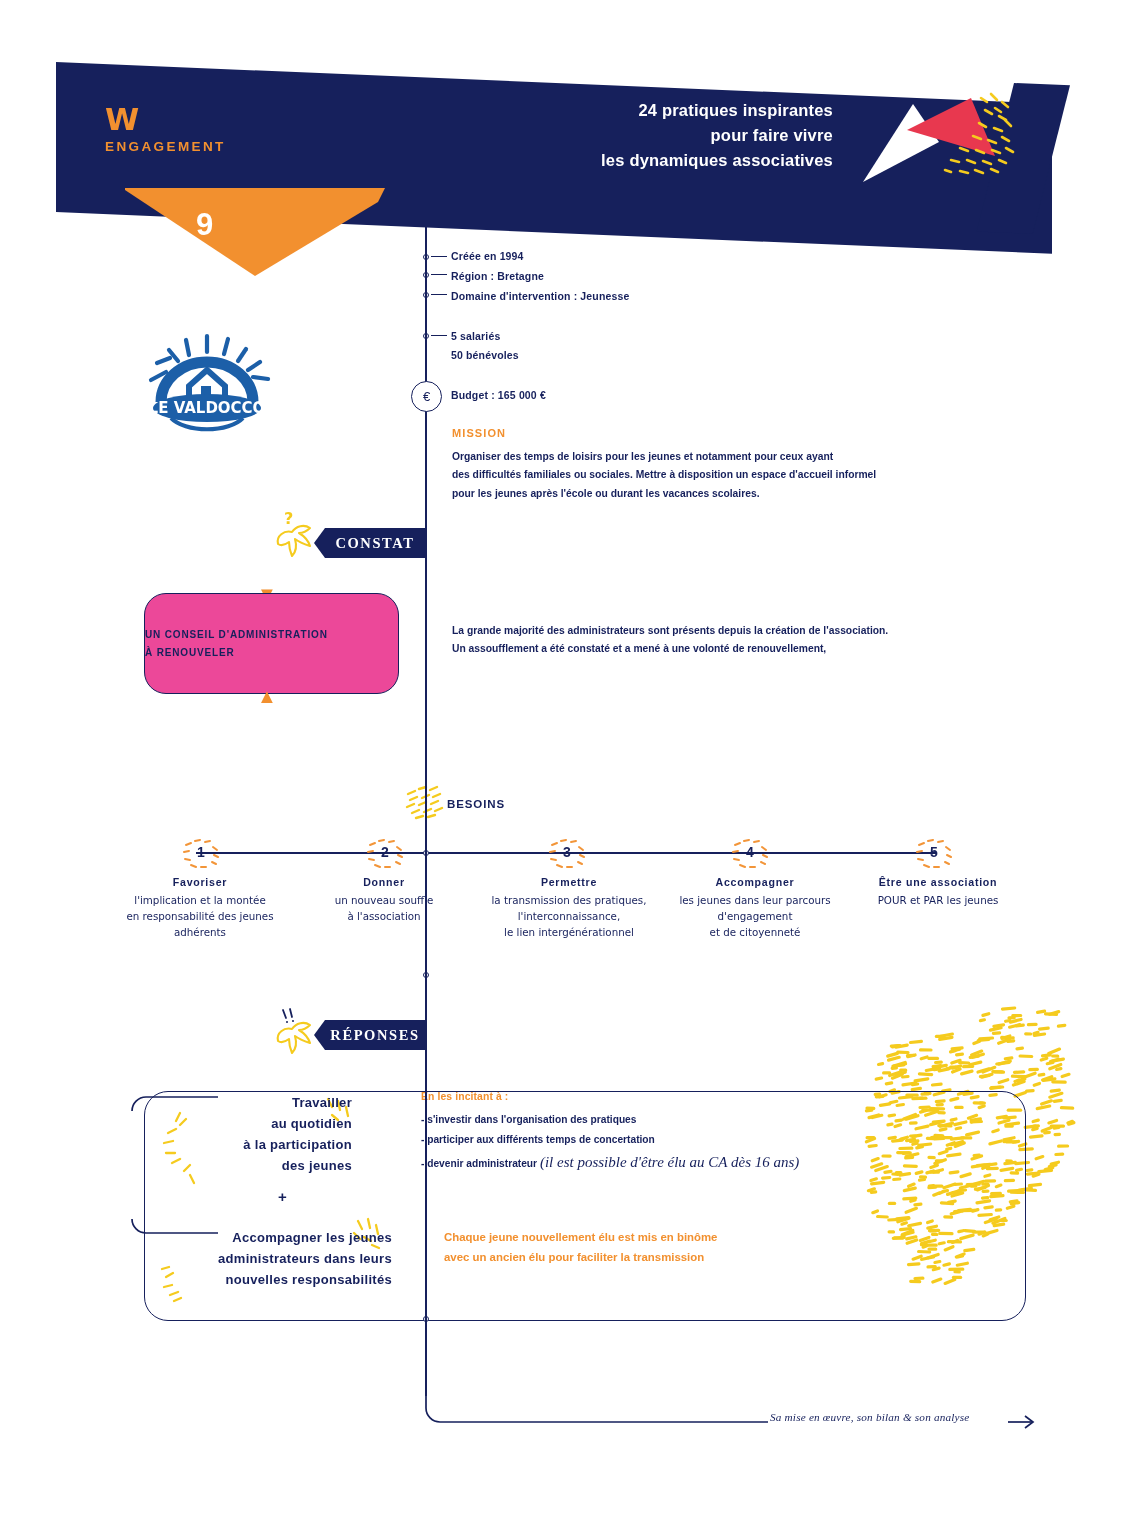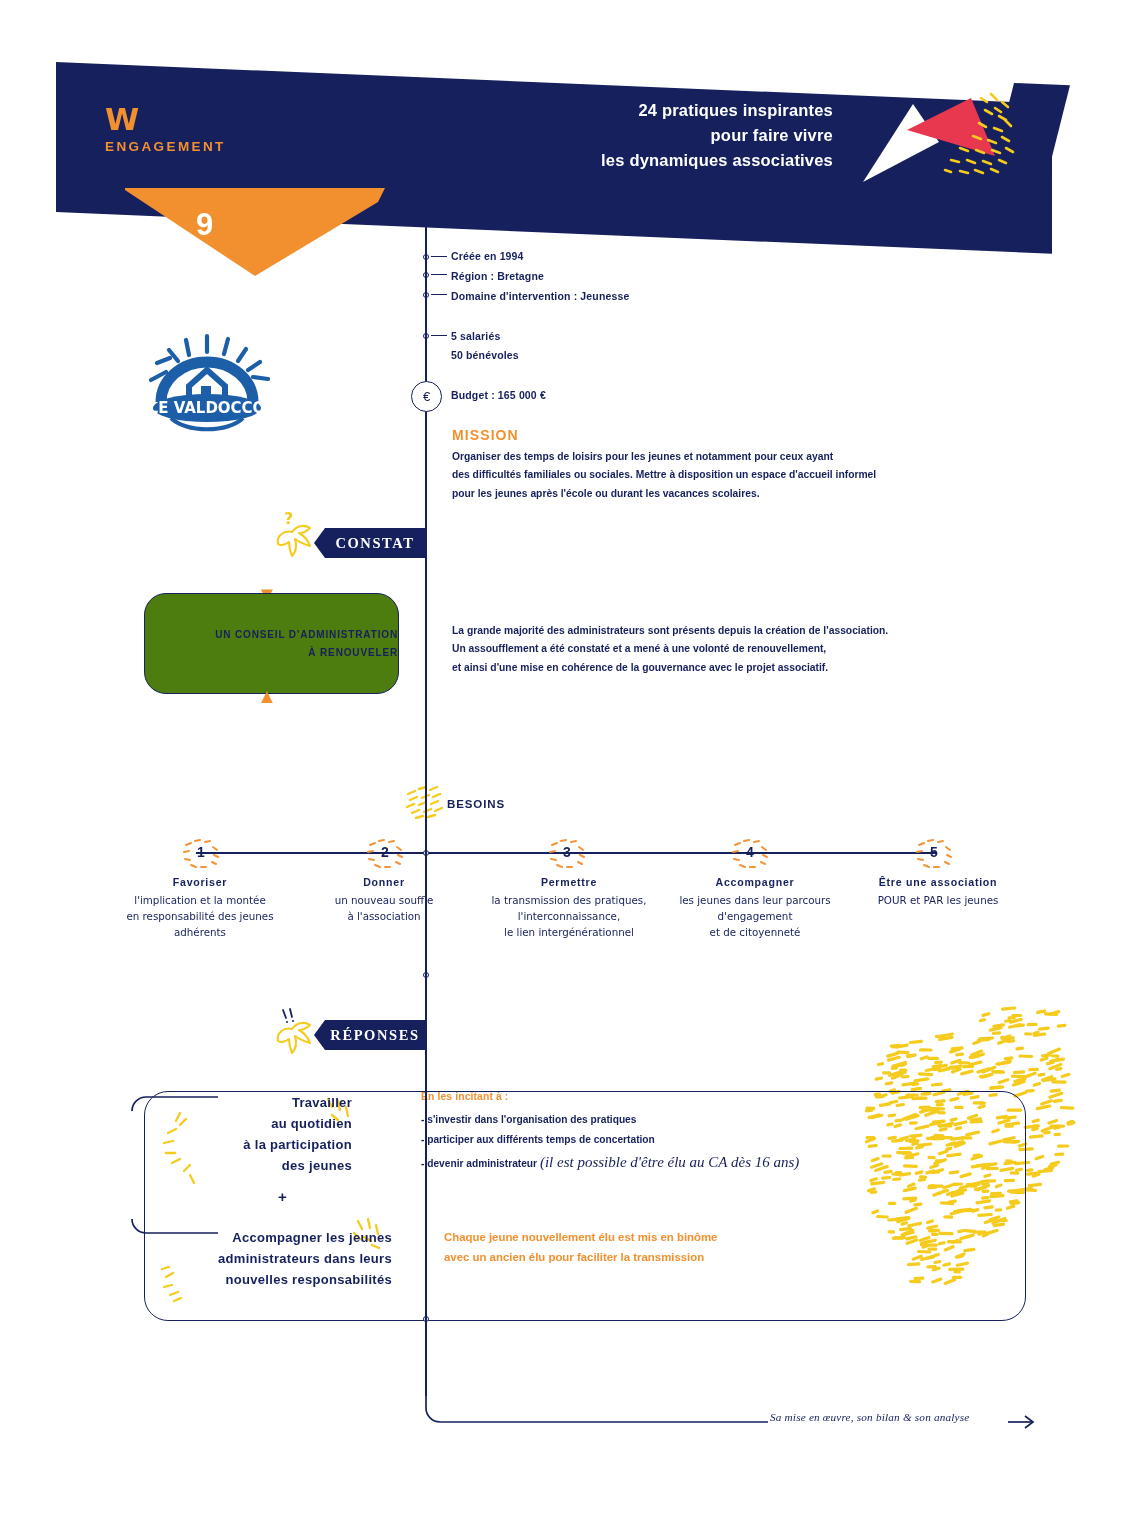--- a/index.html
+++ b/index.html
@@ -34,32 +34,32 @@
   .infoline{position:absolute;font-size:10.5px;font-weight:700;letter-spacing:.15px;color:#16205c;white-space:nowrap;}
   .tick{position:absolute;height:1.4px;background:#16205c;}
   .dot{position:absolute;width:4.4px;height:4.4px;border:1.2px solid #16205c;border-radius:50%;background:#fff;}
   .euro-circle{position:absolute;left:411px;top:381px;width:29px;height:29px;border:1.3px solid #16205c;
      border-radius:50%;display:flex;align-items:center;justify-content:center;font-size:13px;color:#16205c;background:#fff;z-index:4;}
 
   
   .logo{position:absolute;left:133px;top:328px;width:156px;height:104px;}
 
   
-  .mission-h{position:absolute;left:452px;top:427px;font-size:14px;font-weight:700;letter-spacing:1.1px;color:#f2902f;}
+  .mission-h{position:absolute;left:452px;top:427px;font-size:11px;font-weight:700;letter-spacing:1.1px;color:#f2902f;}
   .mission-b{position:absolute;left:452px;top:448px;width:480px;font-size:10.3px;font-weight:700;line-height:1.78;color:#16205c;}
 
   
   .badge{position:absolute;height:30px;background:#16205c;color:#fff;display:flex;align-items:center;
      justify-content:center;font-family:"Liberation Serif",serif;font-weight:700;font-size:14.5px;letter-spacing:1.6px;z-index:4;}
   .badge::before{content:"";position:absolute;left:-11px;top:0;border-top:15px solid transparent;
      border-bottom:15px solid transparent;border-right:11px solid #16205c;}
 
   
   .constat-box{position:absolute;left:144px;top:593px;width:253px;height:99px;border:1.6px solid #16205c;
-     border-radius:22px;background:#4d7c0f;display:flex;flex-direction:column;align-items:flex-end;justify-content:center;gap:7px;}
+     border-radius:22px;background:#ec4899;display:flex;flex-direction:column;align-items:flex-start;justify-content:center;gap:7px;}
   .constat-box div{font-size:10px;font-weight:700;letter-spacing:.85px;text-align:center;color:#16205c;}
   .chev{position:absolute;color:#f2902f;font-size:20px;font-weight:700;line-height:1;}
   .constat-text{position:absolute;left:452px;top:622px;width:500px;font-size:10.3px;font-weight:700;line-height:1.78;color:#16205c;}
 
   
   .besoins-label{position:absolute;left:447px;top:798px;font-size:11.5px;font-weight:700;letter-spacing:.9px;color:#16205c;}
   .besoin-axis{position:absolute;left:196px;top:852px;width:740px;height:1.7px;background:#16205c;}
   .bnum{position:absolute;width:24px;height:24px;display:flex;align-items:center;justify-content:center;
      font-size:14px;font-weight:700;color:#16205c;z-index:3;}
   .bcol{position:absolute;width:180px;text-align:center;}
@@ -204,21 +204,20 @@
   <div class="chev" style="left:257px;top:584px;">▼</div>
   <div class="constat-box">
     <div>UN CONSEIL D'ADMINISTRATION</div>
     <div>À RENOUVELER</div>
   </div>
   <div class="chev" style="left:257px;top:686px;">▲</div>
 
   <div class="constat-text">
     <div>La grande majorité des administrateurs sont présents depuis la création de l'association.</div>
     <div>Un assoufflement a été constaté et a mené à une volonté de renouvellement,</div>
-    <div>et ainsi d'une mise en cohérence de la gouvernance avec le projet associatif.</div>
   </div>
 
   <div style="position:absolute;left:404px;top:786px;">
     <svg width="52" height="34" viewBox="0 0 52 34">
       <g stroke="#f5cb1e" stroke-width="2.4" stroke-linecap="round">
         <line x1="4" y1="8" x2="11" y2="5"></line>
           <line x1="15" y1="3" x2="22" y2="1"></line>
         <line x1="26" y1="4" x2="33" y2="1"></line>
           <line x1="6" y1="14" x2="13" y2="11"></line>
         <line x1="18" y1="12" x2="25" y2="9"></line>

